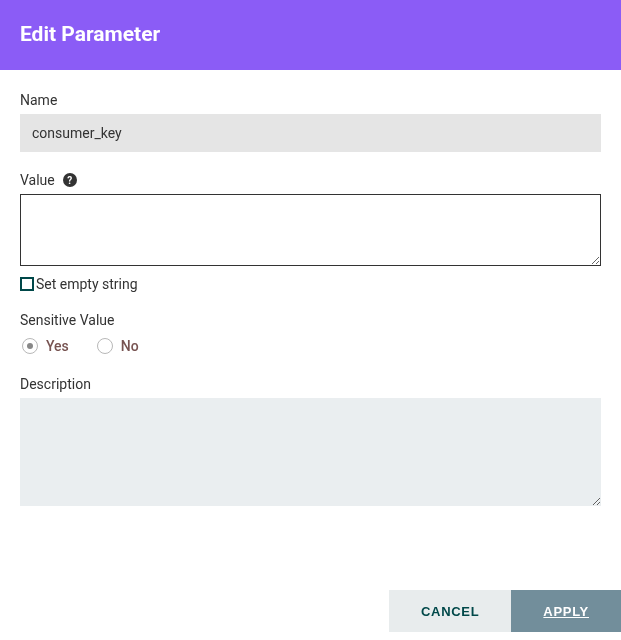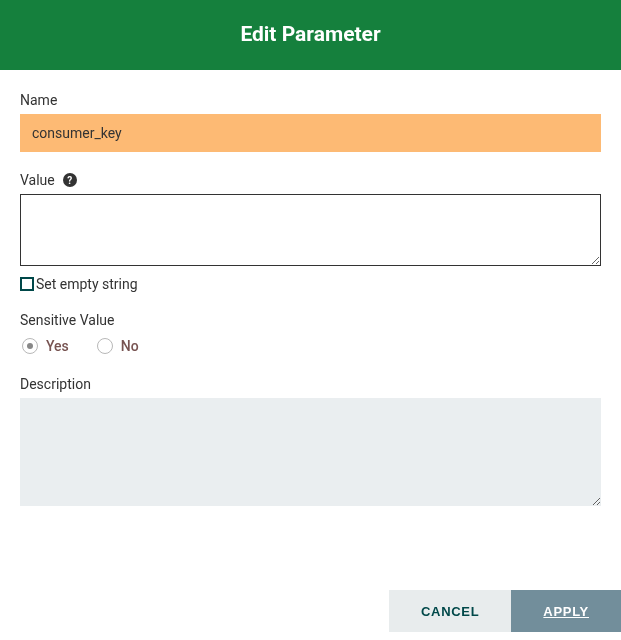--- a/index.html
+++ b/index.html
@@ -9,24 +9,23 @@
     }
     body {
       font-family: -apple-system, BlinkMacSystemFont, "Segoe UI", Roboto, Helvetica, Arial, sans-serif;
       width: 621px;
       height: 640px;
       background: #fff;
       position: relative;
       overflow: hidden;
     }
     .header {
-      background: #15803d;
+      background: #8b5cf6;
       color: #fff;
       padding: 22px 20px 24px 20px;
-      text-align: center;
     }
     .header h1 {
       font-size: 21px;
       font-weight: 700;
     }
     .body {
       padding: 22px 20px 20px 20px;
     }
     .field {
       margin-bottom: 20px;
@@ -47,21 +46,21 @@
       height: 14px;
       border-radius: 50%;
       background: #333;
       color: #fff;
       font-size: 10px;
       font-weight: 700;
       cursor: pointer;
     }
     .text-input {
       width: 100%;
-      background: #fdba74;
+      background: #e5e5e5;
       border: none;
       padding: 10px 12px;
       font-size: 14px;
       color: #333;
       height: 38px;
       font-family: inherit;
     }
     .value-textarea {
       width: 100%;
       height: 72px;

